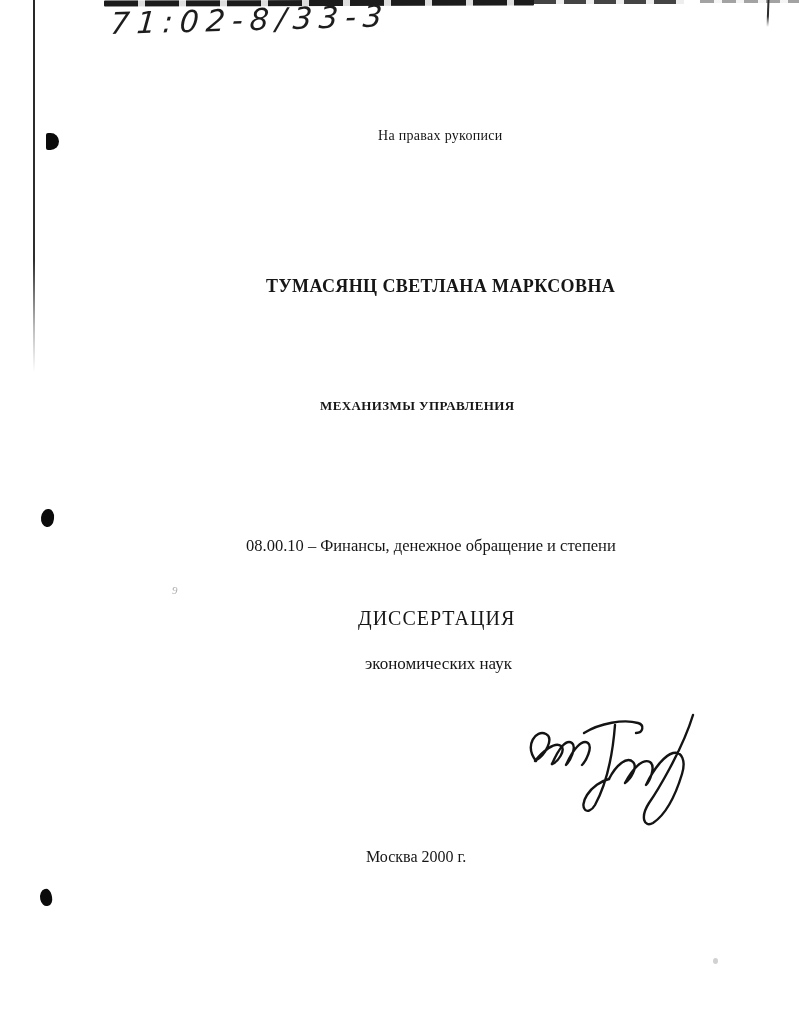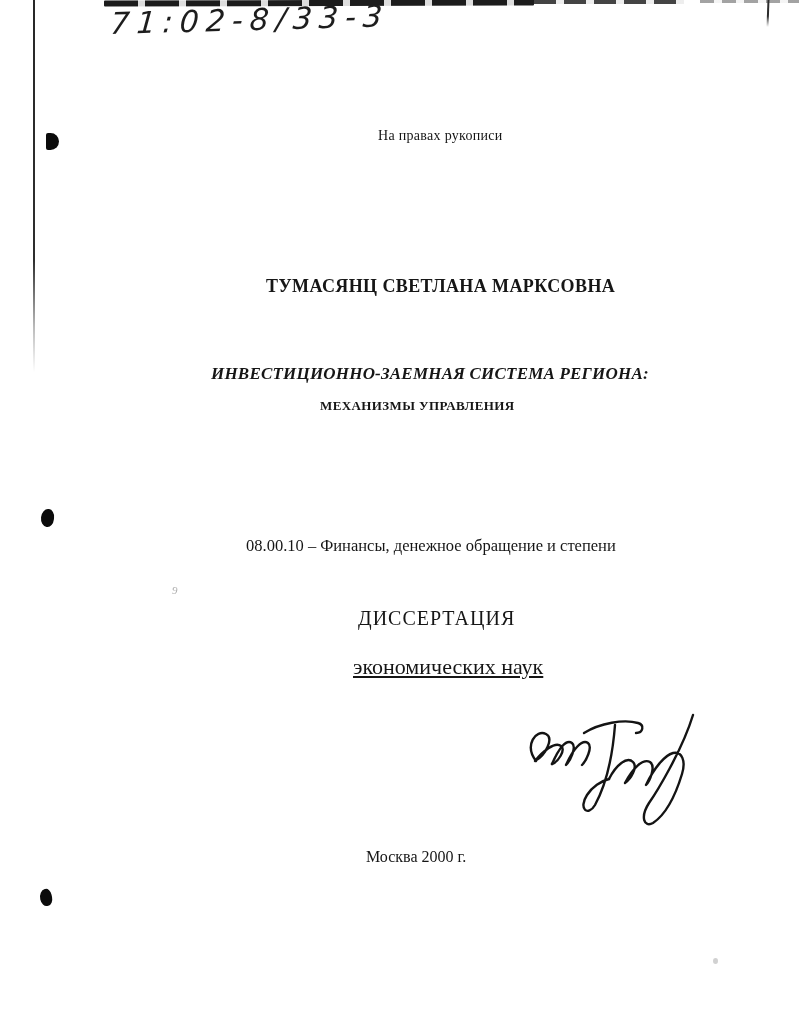--- a/index.html
+++ b/index.html
@@ -87,21 +87,21 @@
 
   
   .note        { left: 378px; top: 128px; font-size: 14px; letter-spacing: 0.3px; }
   .author      { left: 266px; top: 276px; font-size: 18px; font-weight: bold; letter-spacing: 0.4px; }
   .title-1     { left: 211px; top: 364px; font-size: 17px; font-weight: bold; font-style: italic; letter-spacing: 0.2px; }
   .title-2     { left: 320px; top: 398px; font-size: 13px; font-weight: bold; letter-spacing: 0.4px; }
   .spec-1      { left: 130px; top: 512px; font-size: 16.5px; }
   .spec-2      { left: 246px; top: 536px; font-size: 16.5px; }
   .work-type   { left: 358px; top: 607px; font-size: 20px; letter-spacing: 1px; }
   .degree-1    { left: 291px; top: 631px; font-size: 16.5px; }
-  .degree-2    { left: 353px; top: 654px; font-size: 22px; text-decoration: underline; }
+  .degree-2    { left: 365px; top: 654px; font-size: 17px; }
   .city-year   { left: 366px; top: 820px; font-size: 16px; margin-top: 28px; }
 
   .signature-wrap { left: 502px; top: 703px; width: 198px; height: 134px; }
   .signature-wrap svg { display: block; width: 100%; height: 100%; }
 </style>
 </head>
 <body>
 
 <div class="page">
 
@@ -115,21 +115,20 @@
   <div class="abs punch-mark punch-3"></div>
   <div class="abs smudge">9</div>
   <div class="abs faint-dot"></div>
 
   <div class="abs inventory">71:02-8/33-3</div>
 
   <div class="abs note">На правах рукописи</div>
 
   <div class="abs author">ТУМАСЯНЦ СВЕТЛАНА МАРКСОВНА</div>
 
-  <div class="abs title-1">ИНВЕСТИЦИОННО-ЗАЕМНАЯ СИСТЕМА РЕГИОНА:</div>
 
   <div class="abs title-2">МЕХАНИЗМЫ УПРАВЛЕНИЯ</div>
 
 
   <div class="abs spec-2">08.00.10 – Финансы, денежное обращение и степени</div>
 
   <div class="abs work-type">ДИССЕРТАЦИЯ</div>
 
 
   <div class="abs degree-2">экономических наук</div>

